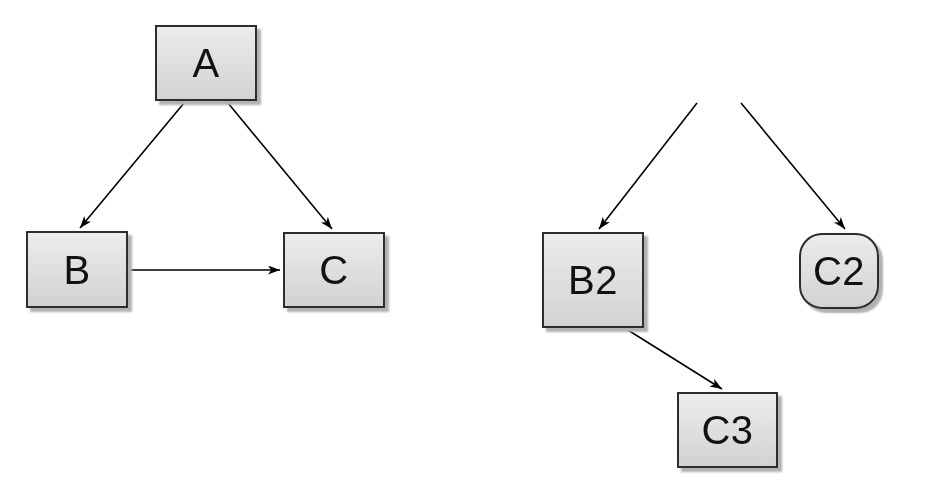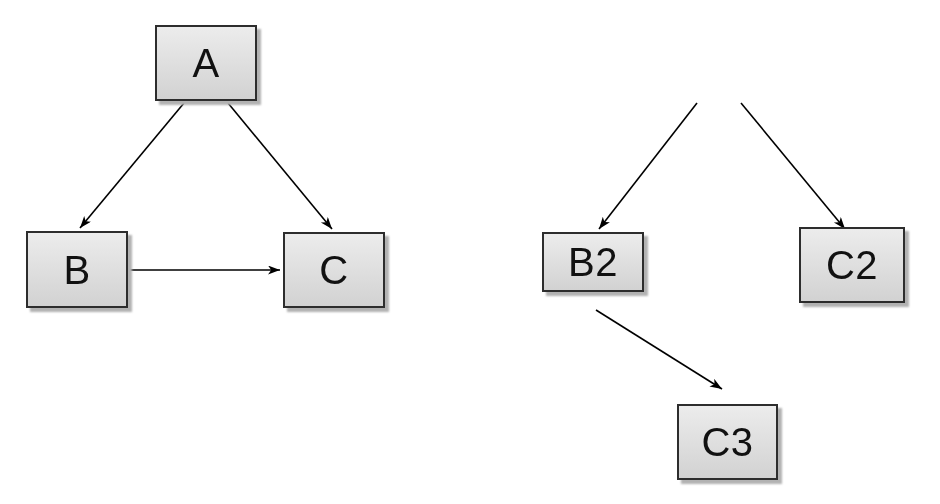--- a/index.html
+++ b/index.html
@@ -61,22 +61,22 @@
 
 <div class="node" style="left: 155px; top: 25px; width: 102px; height: 76px;">
       <span>A</span>
     </div>
     <div class="node" style="left: 26px; top: 231px; width: 102px; height: 77px;">
       <span>B</span>
     </div>
     <div class="node" style="left: 283px; top: 232px; width: 102px; height: 76px;">
       <span>C</span>
     </div>
-    <div class="node" style="left: 542px; top: 232px; width: 102px; height: 60px;">
+    <div class="node" style="left: 542px; top: 232px; width: 102px; height: 96px;">
       <span>B2</span>
     </div>
-    <div class="node" style="left: 799px; top: 227px; width: 106px; height: 76px;">
+    <div class="node" style="left: 799px; top: 233px; width: 80px; height: 76px; border-radius: 23px;">
       <span>C2</span>
     </div>
-    <div class="node" style="left: 677px; top: 392px; width: 101px; height: 76px; margin-top: 12px;">
+    <div class="node" style="left: 677px; top: 392px; width: 101px; height: 76px;">
       <span>C3</span>
     </div>
   </div>
 
 </body></html>

